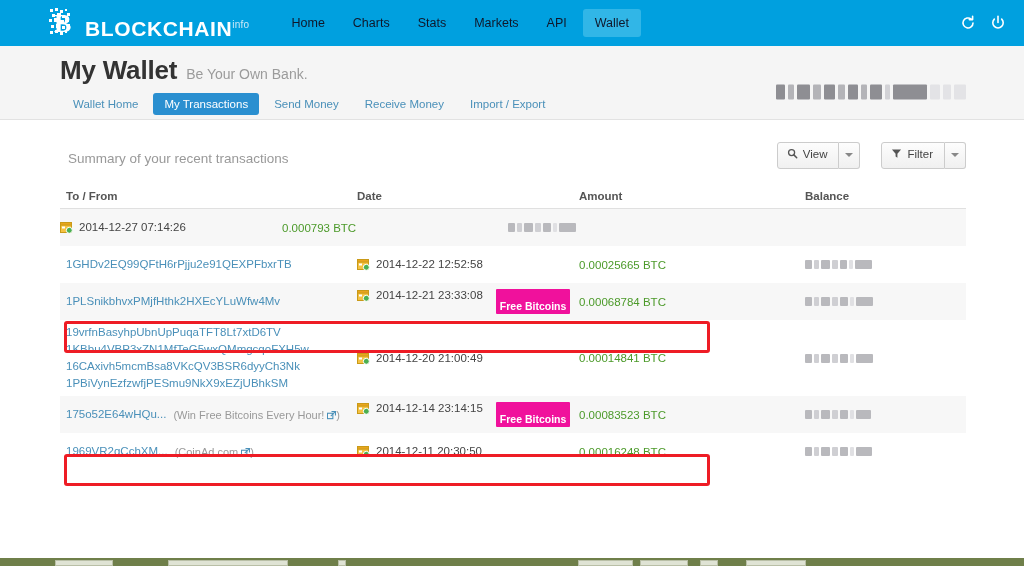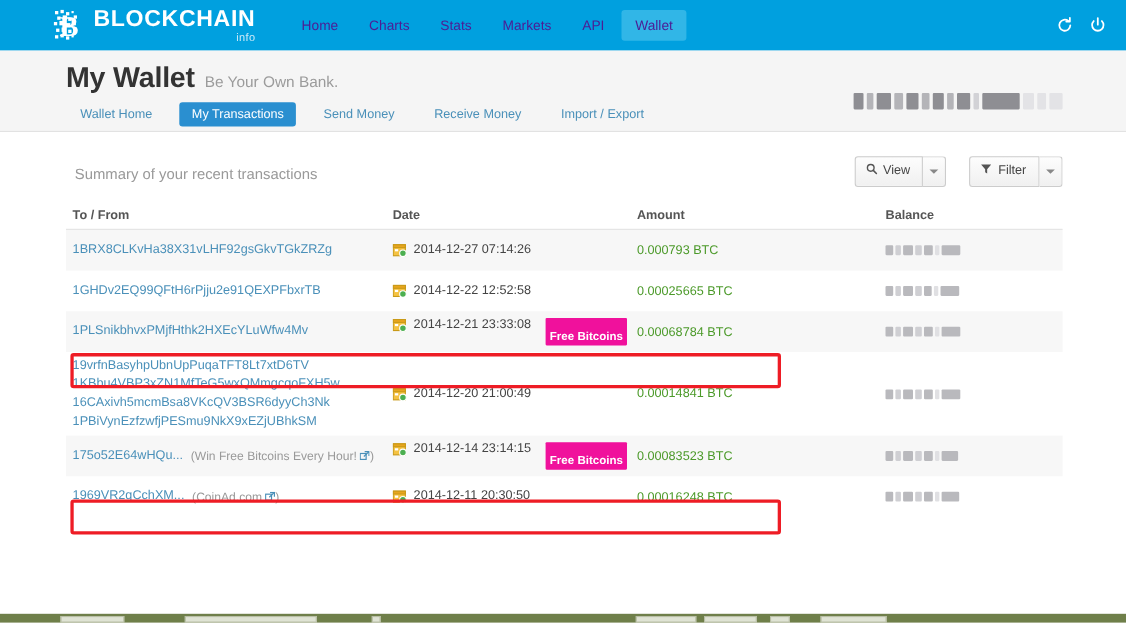--- a/index.html
+++ b/index.html
@@ -15,31 +15,31 @@
   .topnav{
     height:46px;background:#00a0df;display:flex;align-items:center;
     position:relative;
   }
   .brand{display:flex;align-items:flex-end;margin-left:47px;}
   .logo-mark{
     width:30px;height:32px;position:relative;margin-right:8px;
     display:flex;align-items:center;justify-content:center;
   }
   .logo-mark svg{display:block;}
-  .brand-text{display:flex;flex-direction:column;line-height:1;}
+  .brand-text{display:flex;flex-direction:row;line-height:1;}
   .brand-name{
     color:#fff;font-size:21px;font-weight:bold;letter-spacing:0.6px;
     font-family:"Liberation Sans", sans-serif;
   }
   .brand-sub{
     color:#cdeaf8;font-size:10px;text-align:right;margin-top:2px;letter-spacing:.3px;
   }
   .mainmenu{display:flex;align-items:center;margin-left:30px;height:46px;}
   .mainmenu a{
-    color:#4c1d95;font-size:12.5px;text-decoration:none;
+    color:#0f172a;font-size:12.5px;text-decoration:none;
     padding:7px 12px;border-radius:3px;margin-right:4px;
   }
   .mainmenu a.active{background:#31b6e7;}
   .topright{
     position:absolute;right:18px;top:0;height:46px;display:flex;
     align-items:center;gap:14px;
   }
   .topright .ic{width:16px;height:16px;display:block;cursor:pointer;}
 
   
@@ -60,21 +60,21 @@
     position:absolute;right:58px;top:46px;transform:translateY(-50%);
     display:flex;align-items:center;gap:3px;
   }
   .blk{height:15px;border-radius:1px;}
   .blk.d{background:#8e8e93;}
   .blk.m{background:#b4b4b8;}
   .blk.l{background:#d2d2d6;}
   .blk.xl{background:#e3e3e6;}
 
   .subnav{
-    position:absolute;left:62px;top:47px;display:flex;align-items:flex-start;gap:10px;
+    position:absolute;left:62px;top:47px;display:flex;align-items:flex-start;gap:0px;
   }
   .subnav a{
     font-size:11.5px;color:#4a90b9;text-decoration:none;
     padding:5px 11px;border-radius:3px;margin-right:4px;
   }
   .subnav a.active{background:#2a8fd0;color:#fff;}
 
   
   .panel{position:relative;padding-top:18px;}
   .tx-head{
@@ -296,23 +296,20 @@
 
     <div class="tbl">
       <div class="thead">
         <div class="c-from">To / From</div>
         <div class="c-date">Date</div>
         <div class="c-amt">Amount</div>
         <div class="c-bal">Balance</div>
       </div>
 
       <div class="row alt">
-        <div class="c-from">
-          <a class="addr" href="#">1BRX8CLKvHa38X31vLHF92gsGkvTGkZRZg</a>
-        </div>
         <div class="c-date">
           <span class="datecell">
             <span class="cal">
               <svg width="13" height="13" viewBox="0 0 13 13">
                 <rect x="0.5" y="1.5" width="11" height="10" fill="#f5c242" stroke="#c99a18"></rect>
                 <rect x="0.5" y="1.5" width="11" height="2.6" fill="#e8a51e" stroke="#c99a18"></rect>
                 <rect x="2" y="5.5" width="3" height="2" fill="#fff"></rect>
                 <circle cx="9.3" cy="9.3" r="3" fill="#4caf50" stroke="#fff" stroke-width="1"></circle>
               </svg>
             </span>

